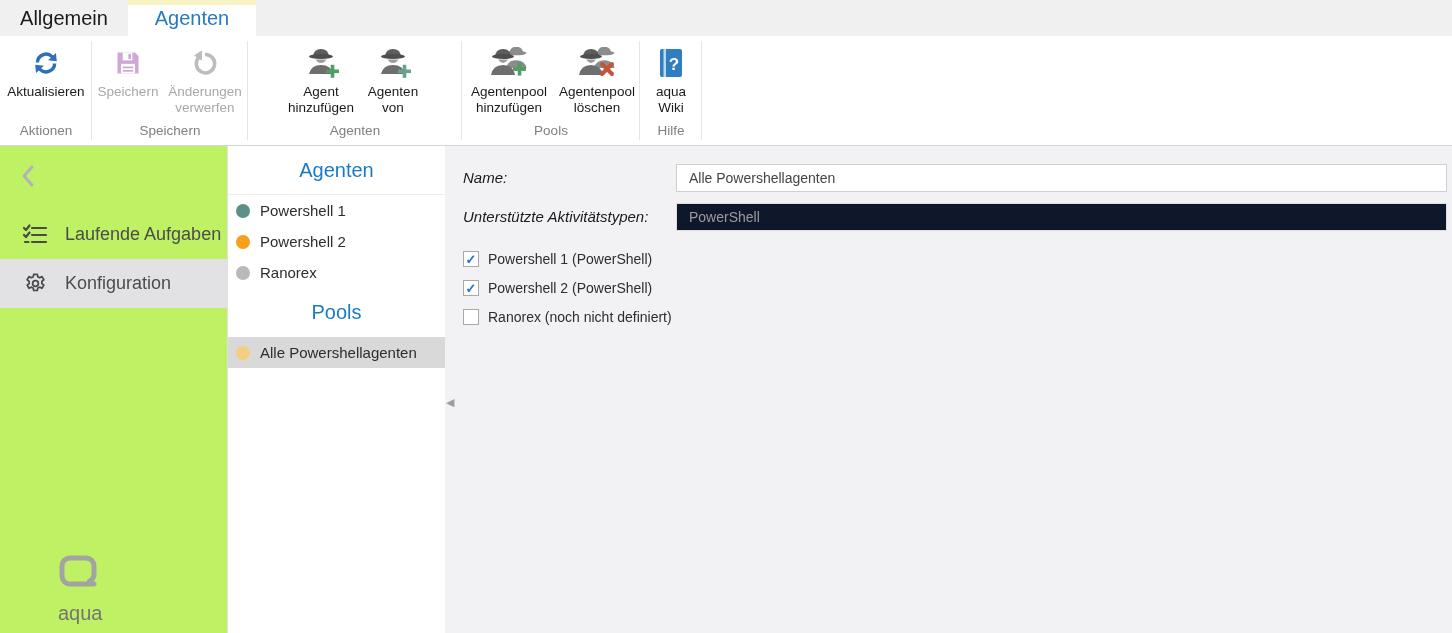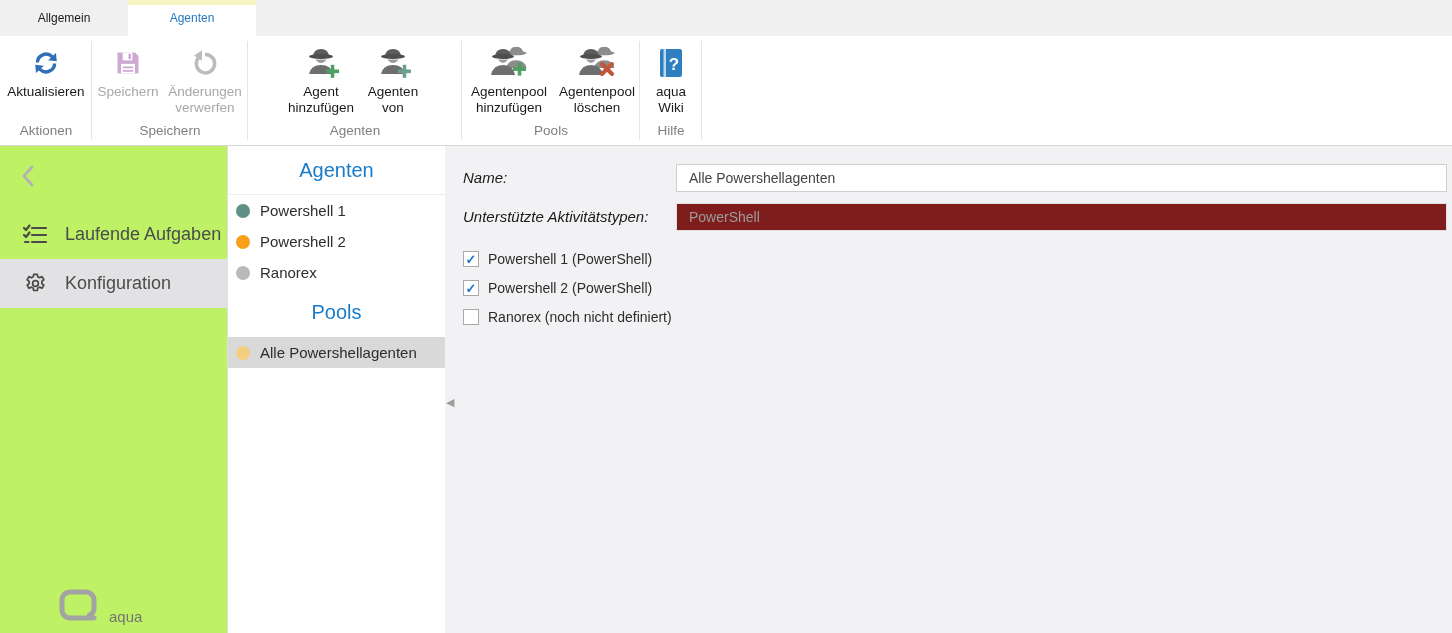--- a/index.html
+++ b/index.html
@@ -1,21 +1,21 @@
 <!DOCTYPE html>
 <html><head>
 <meta charset="utf-8">
 <style>
   * { margin:0; padding:0; box-sizing:border-box; font-family:"Liberation Sans", sans-serif; }
   html,body { width:1452px; height:633px; overflow:hidden; background:#f2f2f4; }
 
   
   .tabbar { height:36px; background:#f0f0f0; display:flex; }
   .tab { width:128px; display:flex; align-items:center; justify-content:center;
-         font-size:12px; color:#1a1a1a; position:relative; cursor:default; }
+         font-size:20px; color:#1a1a1a; position:relative; cursor:default; }
   .tab.active { background:#fff; color:#2779c4; }
   .tab.active::before { content:""; position:absolute; top:0; left:0; right:0; height:5px; background:#f8f3c2; }
 
   
   .ribbon { height:110px; background:#fff; border-bottom:1px solid #d6d6d6; display:flex; }
   .rgroup { display:flex; flex-direction:column; position:relative; }
   .rgroup::after { content:""; position:absolute; right:0; top:5px; bottom:5px; width:1px; background:#e5e5e5; }
   .rbuttons { flex:1; display:flex; align-items:flex-start; justify-content:center; padding-top:7px; }
   .rbtn { display:flex; flex-direction:column; align-items:center; padding:2px 4px; }
   .ricon { height:36px; display:flex; align-items:center; justify-content:center; }
@@ -26,39 +26,39 @@
   
   .content { display:flex; height:487px; }
 
   .sidebar { width:227px; background:#bef264; position:relative; flex:none; }
   .back-chevron { position:absolute; top:18px; left:20px; cursor:pointer; }
   .side-items { padding-top:64px; }
   .side-item { height:49px; display:flex; align-items:center; padding-left:22px; gap:17px;
                font-size:18px; color:#4c4c4c; cursor:pointer; }
   .side-item.selected { background:#e2e2e4; }
   .side-item .sicon { width:26px; display:flex; justify-content:center; }
-  .side-logo { position:absolute; bottom:8px; left:58px; display:flex; align-items:flex-end; gap:9px;
-               color:#757575; font-size:15px; }
+  .side-logo { position:absolute; bottom:8px; left:58px; display:flex; align-items:flex-start; gap:9px;
+               color:#757575; font-size:20px;flex-direction:column; }
 
   .listpanel { width:218px; background:#fff; border-left:1px solid #e0e0e0; flex:none; }
   .lp-header { height:49px; display:flex; align-items:center; justify-content:center;
                color:#187bca; font-size:20px; }
   .lp-header.first { border-bottom:1px solid #ececec; }
   .lp-item { height:31px; display:flex; align-items:center; padding-left:8px; gap:10px;
              font-size:15px; color:#2d2d2d; cursor:pointer; }
   .lp-item.selected { background:#d9d9d9; }
   .dot { width:14px; height:14px; border-radius:50%; flex:none; }
 
   .main { flex:1; position:relative; padding-top:18px; }
   .collapse-arrow { position:absolute; left:1px; top:250px; color:#9e9e9e; font-size:11px; cursor:pointer; }
   .form-row { display:flex; margin:0 5px 11px 18px; }
   .form-label { width:213px; font-size:15px; color:#1a1a1a; padding-top:5px; flex:none;font-style:italic; }
   .form-input { flex:1; height:28px; border:1px solid #cfcfcf; background:#fff; font-size:14px;
                 color:#444; padding:0 12px; outline:none; border-radius:0; }
-  .form-input.disabled { background:#7f1d1d; border-color:#dfdfe2; color:#9b9b9b; }
+  .form-input.disabled { background:#0f172a; border-color:#dfdfe2; color:#9b9b9b; }
   .cb-stack { padding-top:8px; }
   .cb-row { display:flex; align-items:center; height:18px; margin-bottom:11px; cursor:pointer; }
   .cb-box { width:16px; height:16px; border:1px solid #a9a9a9; background:#fff; flex:none;
             display:flex; align-items:center; justify-content:center;
             font-size:13px; font-weight:bold; color:#2077c8; line-height:1; }
   .cb-label { margin-left:9px; font-size:14px; color:#2d2d2d; }
 </style>
 </head>
 <body>
 

